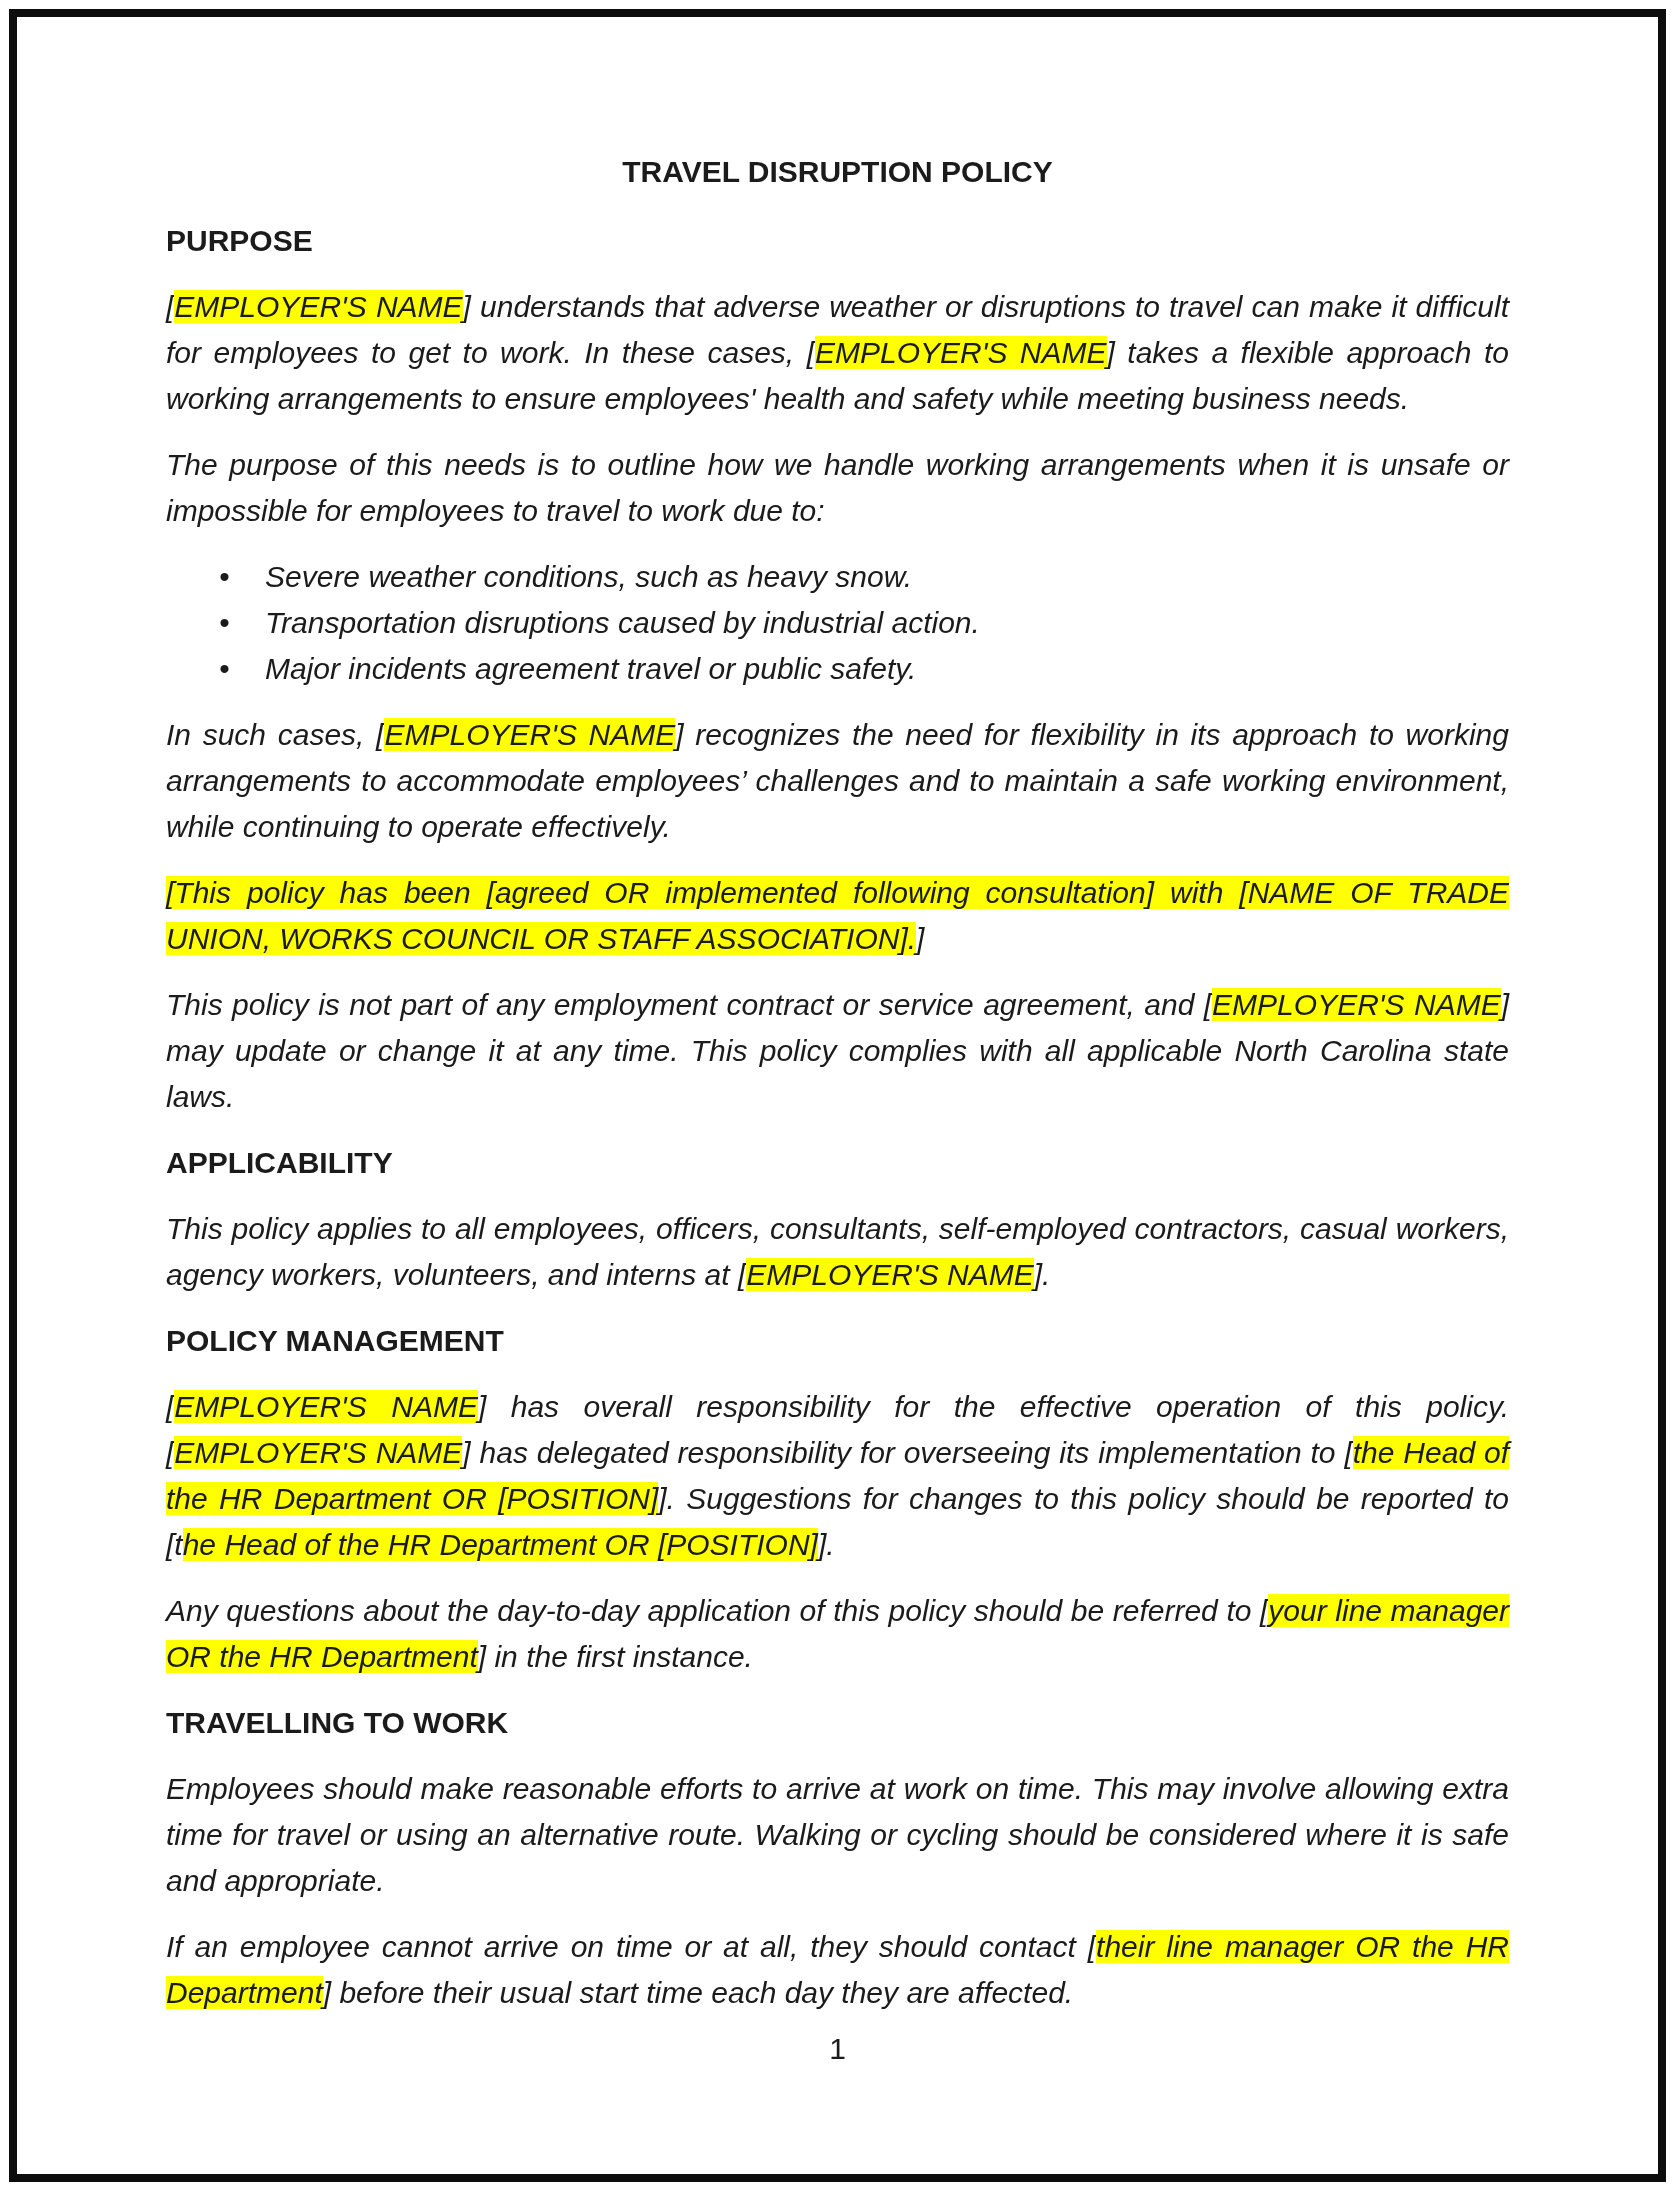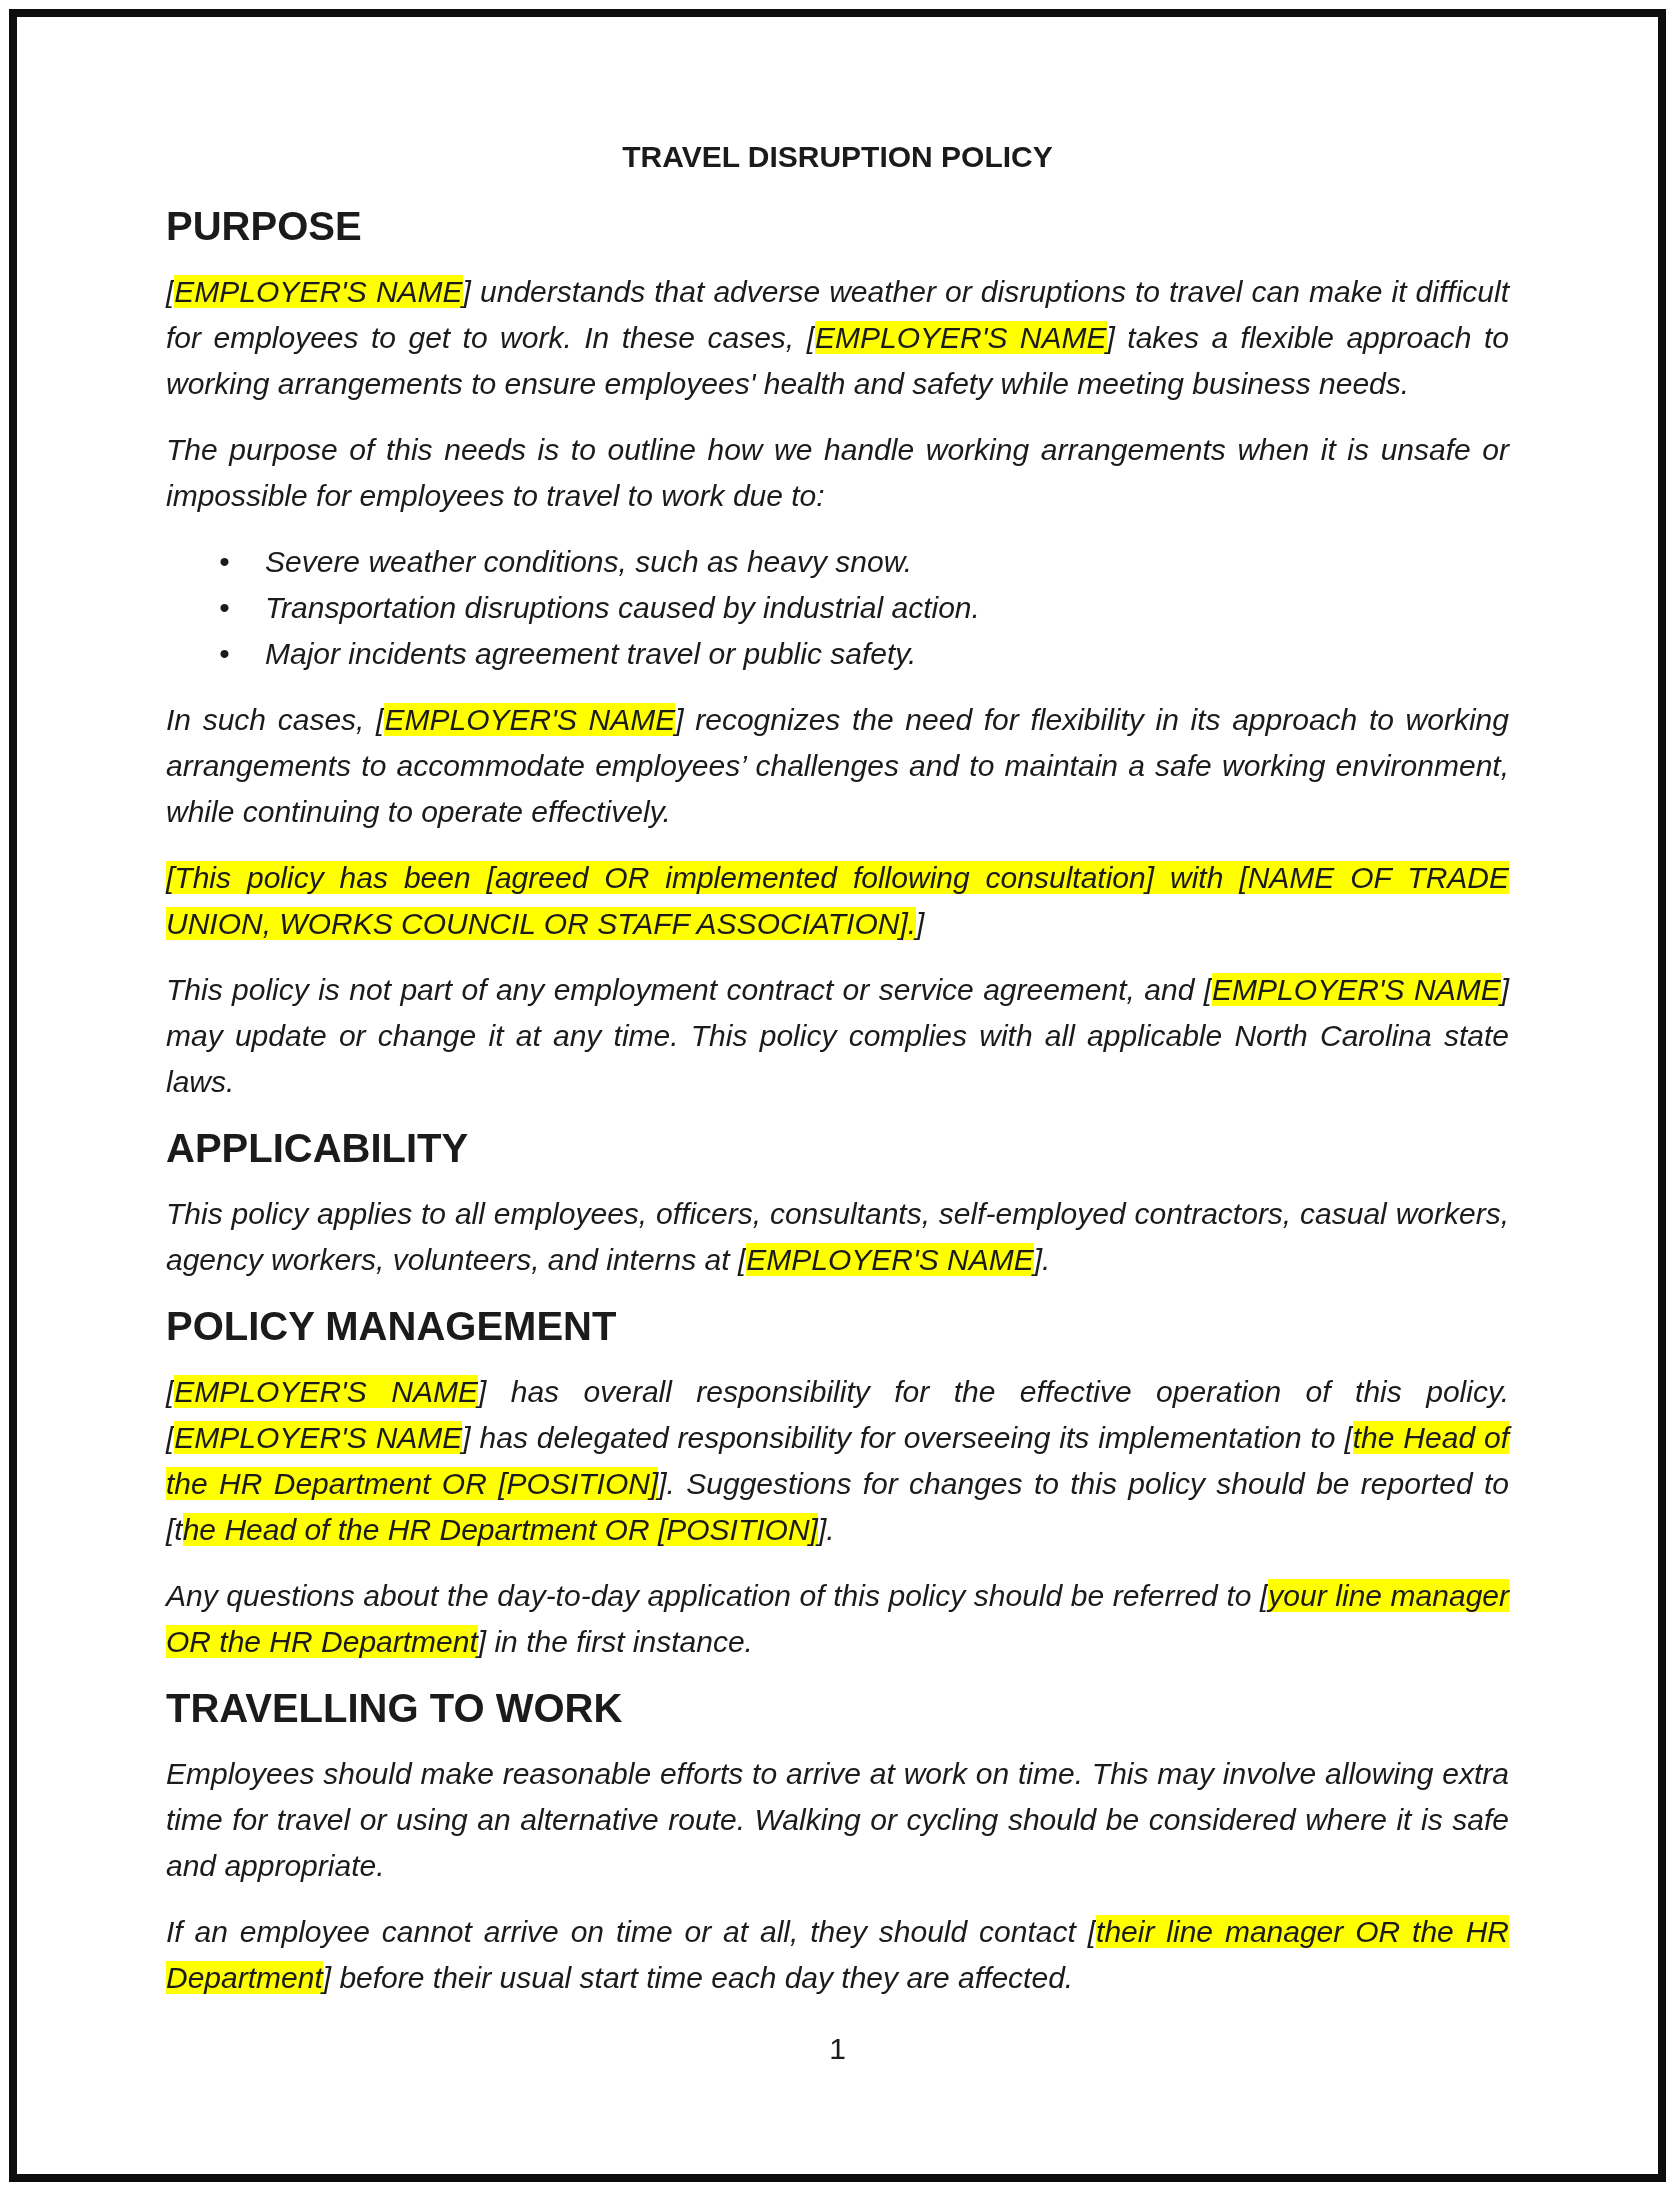--- a/index.html
+++ b/index.html
@@ -21,33 +21,33 @@
     left: 8.8px;
     right: 8.8px;
     bottom: 8.8px;
     border: 8px solid #0d0d0d;
     pointer-events: none;
   }
   .content {
     position: absolute;
     left: 166px;
     width: 1343px;
-    top: 134px;
+    top: 149px;
     font-size: 30px;
     line-height: 46px;
   }
   .doc-title {
     font-size: 30px;
     line-height: 46px;
     font-weight: bold;
     text-align: center;
     margin: 0 0 23px 0;
   }
   .heading {
-    font-size: 40px;
+    font-size: 30px;
     line-height: 46px;
     font-weight: bold;
     margin: 0 0 20px 0;
     text-align: left;
   }
   .para {
     margin: 0 0 20px 0;
     text-align: justify;
     font-style: italic;
   }

